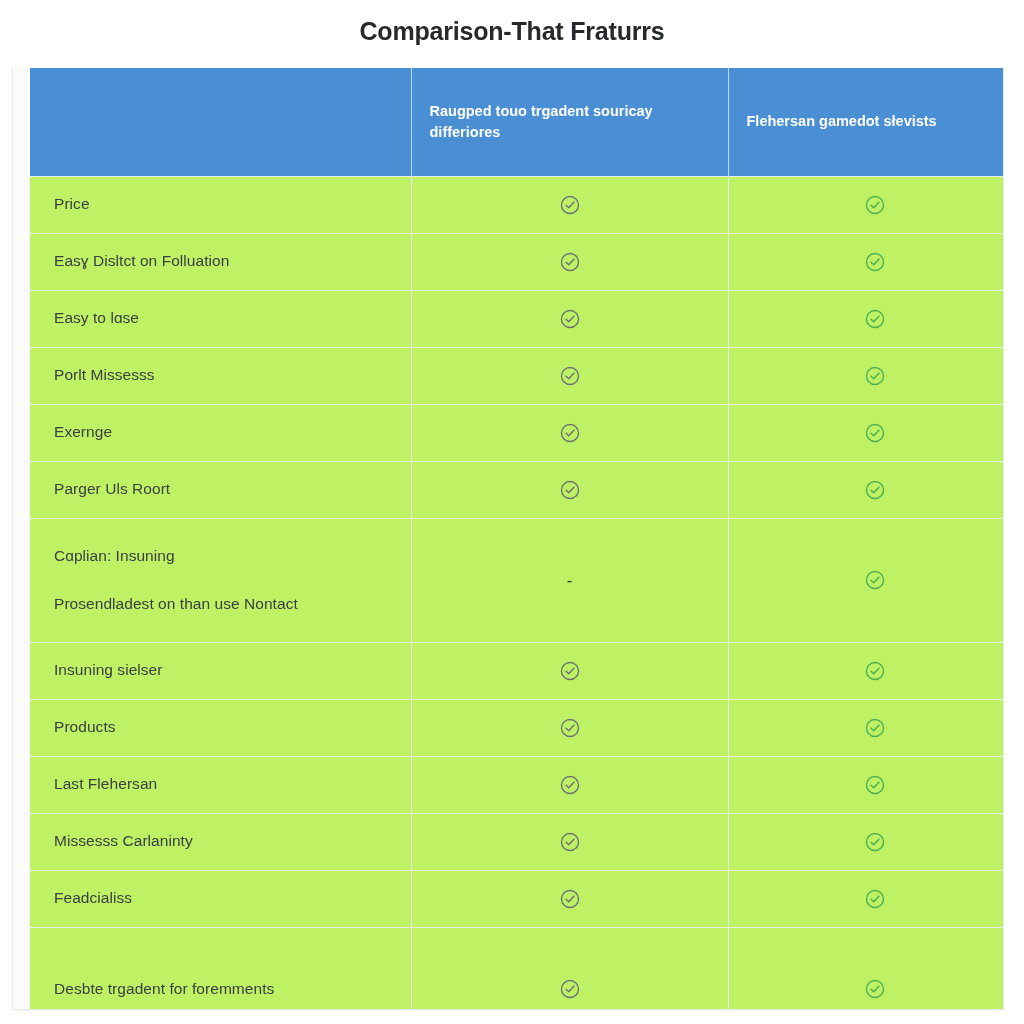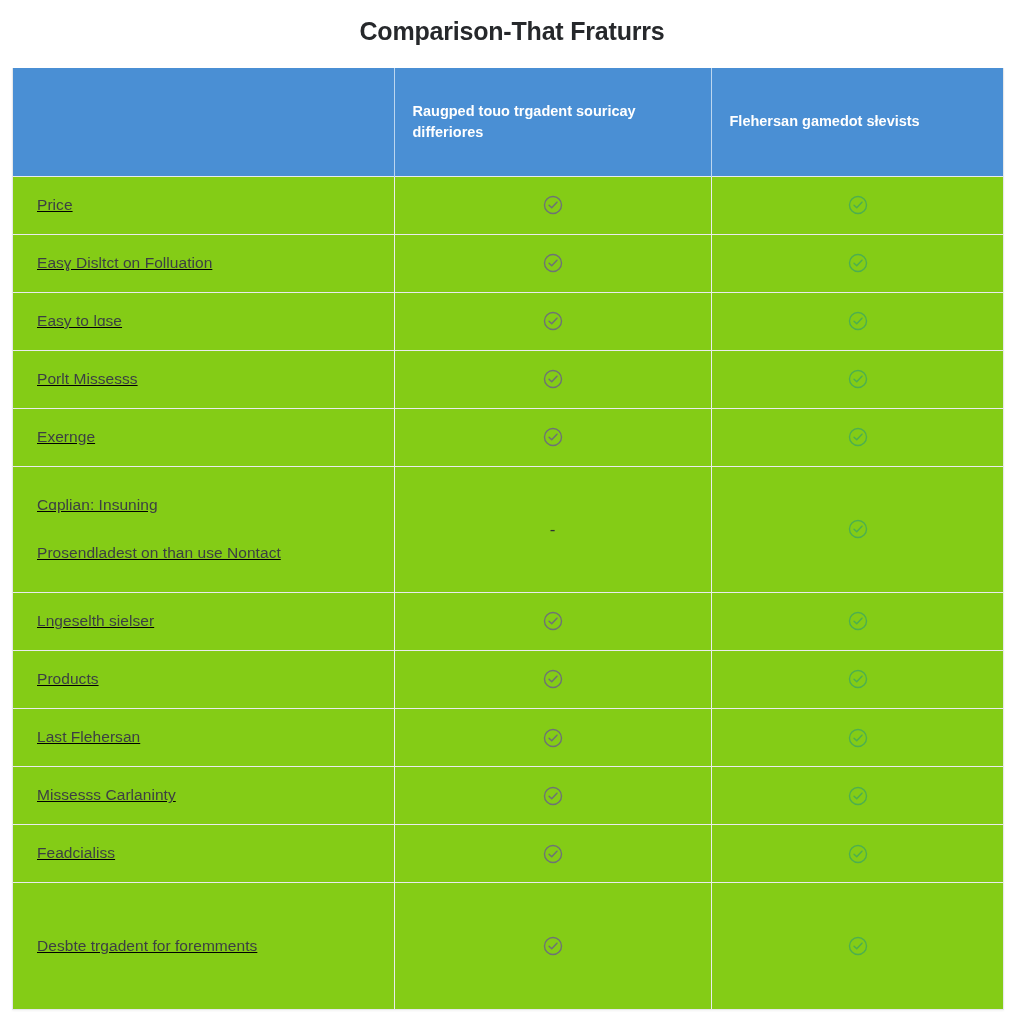--- a/index.html
+++ b/index.html
@@ -41,20 +41,21 @@
     position: absolute;
     left: 12px;
     top: 68px;
     width: 992px;
     height: 942px;
     background: #fbfbfb;
     border: 1px solid #e6e8ea;
     border-top: none;
     box-shadow: 0 1px 2px rgba(0,0,0,0.05);
     overflow: hidden;
+    padding-left: 17px;
   }
 
   table.cmp {
     width: 100%;
     height: 100%;
     border-collapse: collapse;
     table-layout: fixed;
   }
 
   col.c-feature { width: 381px; }
@@ -72,21 +73,21 @@
     height: 108px;
     padding: 0 18px;
     line-height: 1.45;
     border-right: 1px solid #bcd6ef;
   }
   thead th.last { border-right: none; }
   thead th.blank { padding: 0; }
   thead th .hdr-text { display: block; max-width: 250px; }
 
   
-  tbody tr { background: #84cc16; text-decoration: underline; }
+  tbody tr { background: #bef264; }
   tbody td {
     border-top: 1px solid #e9ebed;
     border-right: 1px solid #e9ebed;
     font-size: 15.5px;
     color: #3c4043;
     vertical-align: middle;
   }
   tbody td.cell-right { border-right: none; }
 
   tbody td.feature {
@@ -209,34 +210,47 @@
             </td>
             <td class="mark"><span class="icon-check"><svg viewBox="0 0 24 24" aria-hidden="true">
                   <circle cx="12" cy="12" r="9.3" fill="none" stroke="#6e7276" stroke-width="1.5"></circle>
                   <path d="M7.7 12.3 L10.6 15.1 L16.3 8.9" fill="none" stroke="#6e7276" stroke-width="1.6" stroke-linecap="round" stroke-linejoin="round"></path>
                 </svg></span></td>
             <td class="mark cell-right"><span class="icon-check"><svg viewBox="0 0 24 24" aria-hidden="true">
                   <circle cx="12" cy="12" r="9.3" fill="none" stroke="#4caf50" stroke-width="1.5"></circle>
                   <path d="M7.7 12.3 L10.6 15.1 L16.3 8.9" fill="none" stroke="#4caf50" stroke-width="1.6" stroke-linecap="round" stroke-linejoin="round"></path>
                 </svg></span></td>
           </tr>
+          <tr class="r-normal">
+            <td class="feature">
+              <div class="feature-line">Parger Uls Roort</div>
+            </td>
+            <td class="mark"><span class="icon-check"><svg viewBox="0 0 24 24" aria-hidden="true">
+                  <circle cx="12" cy="12" r="9.3" fill="none" stroke="#6e7276" stroke-width="1.5"></circle>
+                  <path d="M7.7 12.3 L10.6 15.1 L16.3 8.9" fill="none" stroke="#6e7276" stroke-width="1.6" stroke-linecap="round" stroke-linejoin="round"></path>
+                </svg></span></td>
+            <td class="mark cell-right"><span class="icon-check"><svg viewBox="0 0 24 24" aria-hidden="true">
+                  <circle cx="12" cy="12" r="9.3" fill="none" stroke="#4caf50" stroke-width="1.5"></circle>
+                  <path d="M7.7 12.3 L10.6 15.1 L16.3 8.9" fill="none" stroke="#4caf50" stroke-width="1.6" stroke-linecap="round" stroke-linejoin="round"></path>
+                </svg></span></td>
+          </tr>
           <tr class="r-tall">
             <td class="feature">
               <div class="feature-line">Cɑplian: Insuning</div>
               <div class="feature-line feature-sub">Prosendladest on than use Nontact</div>
             </td>
             <td class="mark"><span class="dash">-</span></td>
             <td class="mark cell-right"><span class="icon-check"><svg viewBox="0 0 24 24" aria-hidden="true">
                   <circle cx="12" cy="12" r="9.3" fill="none" stroke="#4caf50" stroke-width="1.5"></circle>
                   <path d="M7.7 12.3 L10.6 15.1 L16.3 8.9" fill="none" stroke="#4caf50" stroke-width="1.6" stroke-linecap="round" stroke-linejoin="round"></path>
                 </svg></span></td>
           </tr>
           <tr class="r-normal">
             <td class="feature">
-              <div class="feature-line">Lngeselth sielser</div>
+              <div class="feature-line">Insuning sielser</div>
             </td>
             <td class="mark"><span class="icon-check"><svg viewBox="0 0 24 24" aria-hidden="true">
                   <circle cx="12" cy="12" r="9.3" fill="none" stroke="#6e7276" stroke-width="1.5"></circle>
                   <path d="M7.7 12.3 L10.6 15.1 L16.3 8.9" fill="none" stroke="#6e7276" stroke-width="1.6" stroke-linecap="round" stroke-linejoin="round"></path>
                 </svg></span></td>
             <td class="mark cell-right"><span class="icon-check"><svg viewBox="0 0 24 24" aria-hidden="true">
                   <circle cx="12" cy="12" r="9.3" fill="none" stroke="#4caf50" stroke-width="1.5"></circle>
                   <path d="M7.7 12.3 L10.6 15.1 L16.3 8.9" fill="none" stroke="#4caf50" stroke-width="1.6" stroke-linecap="round" stroke-linejoin="round"></path>
                 </svg></span></td>
           </tr>

